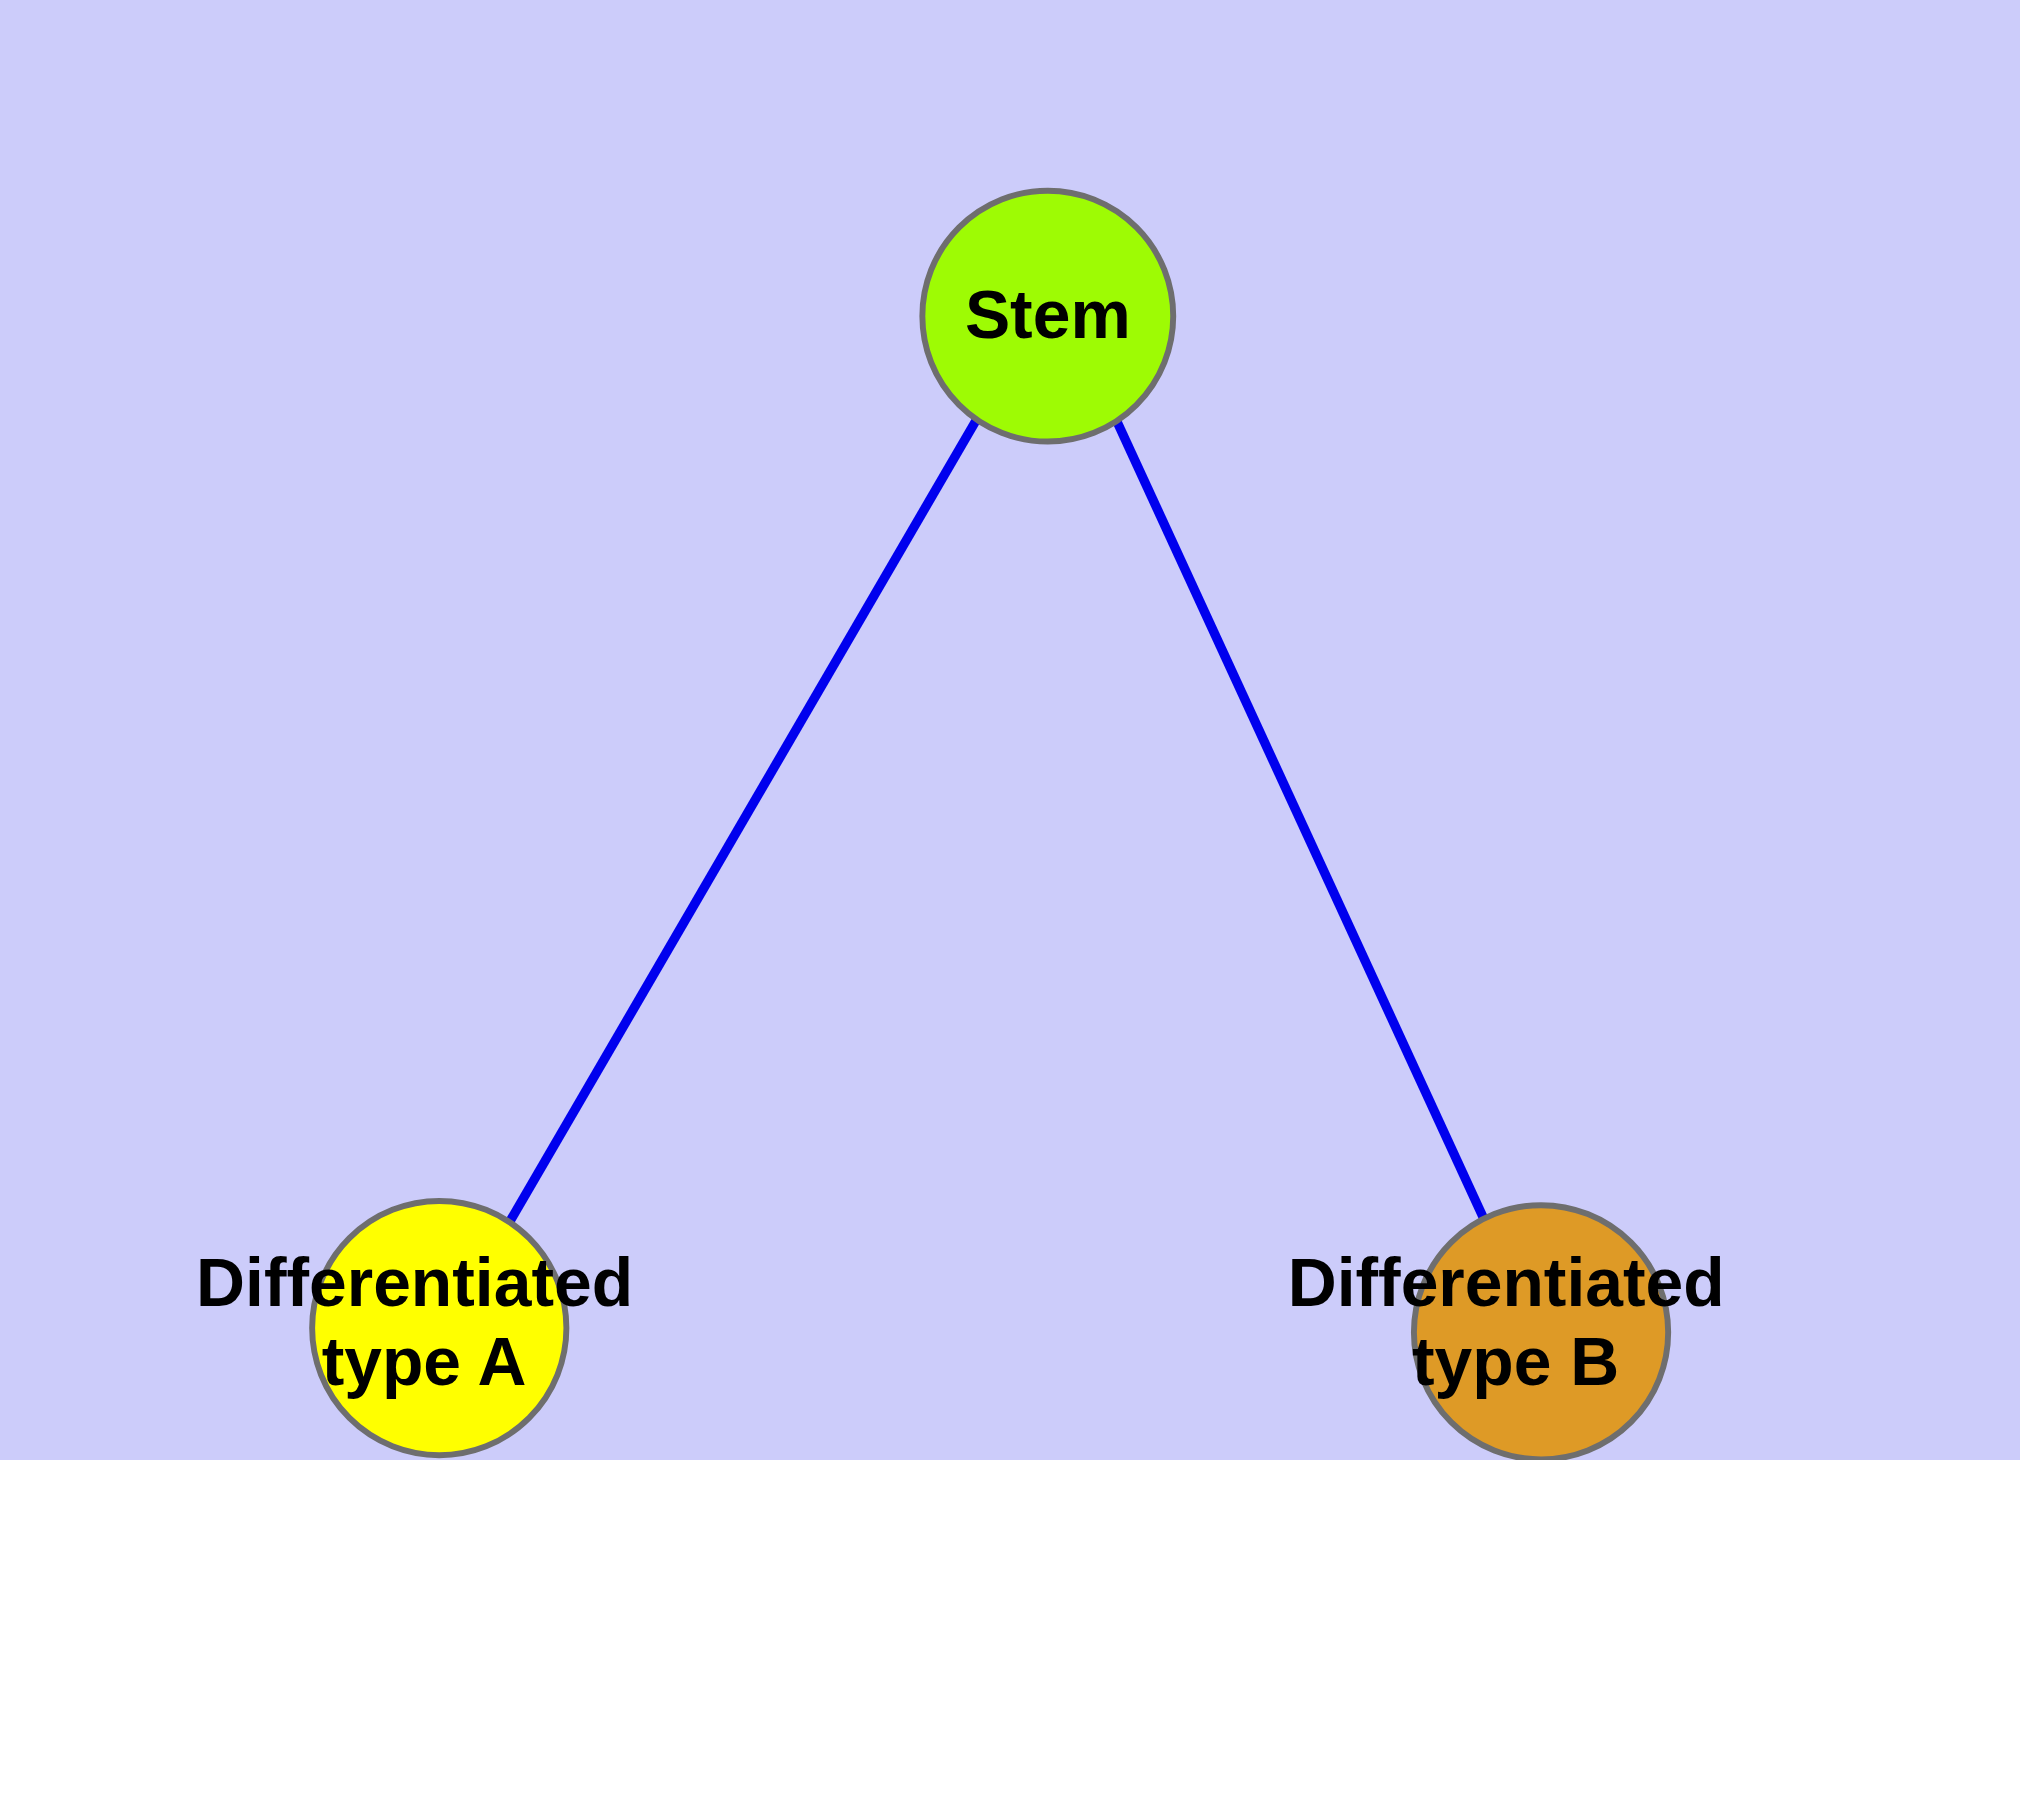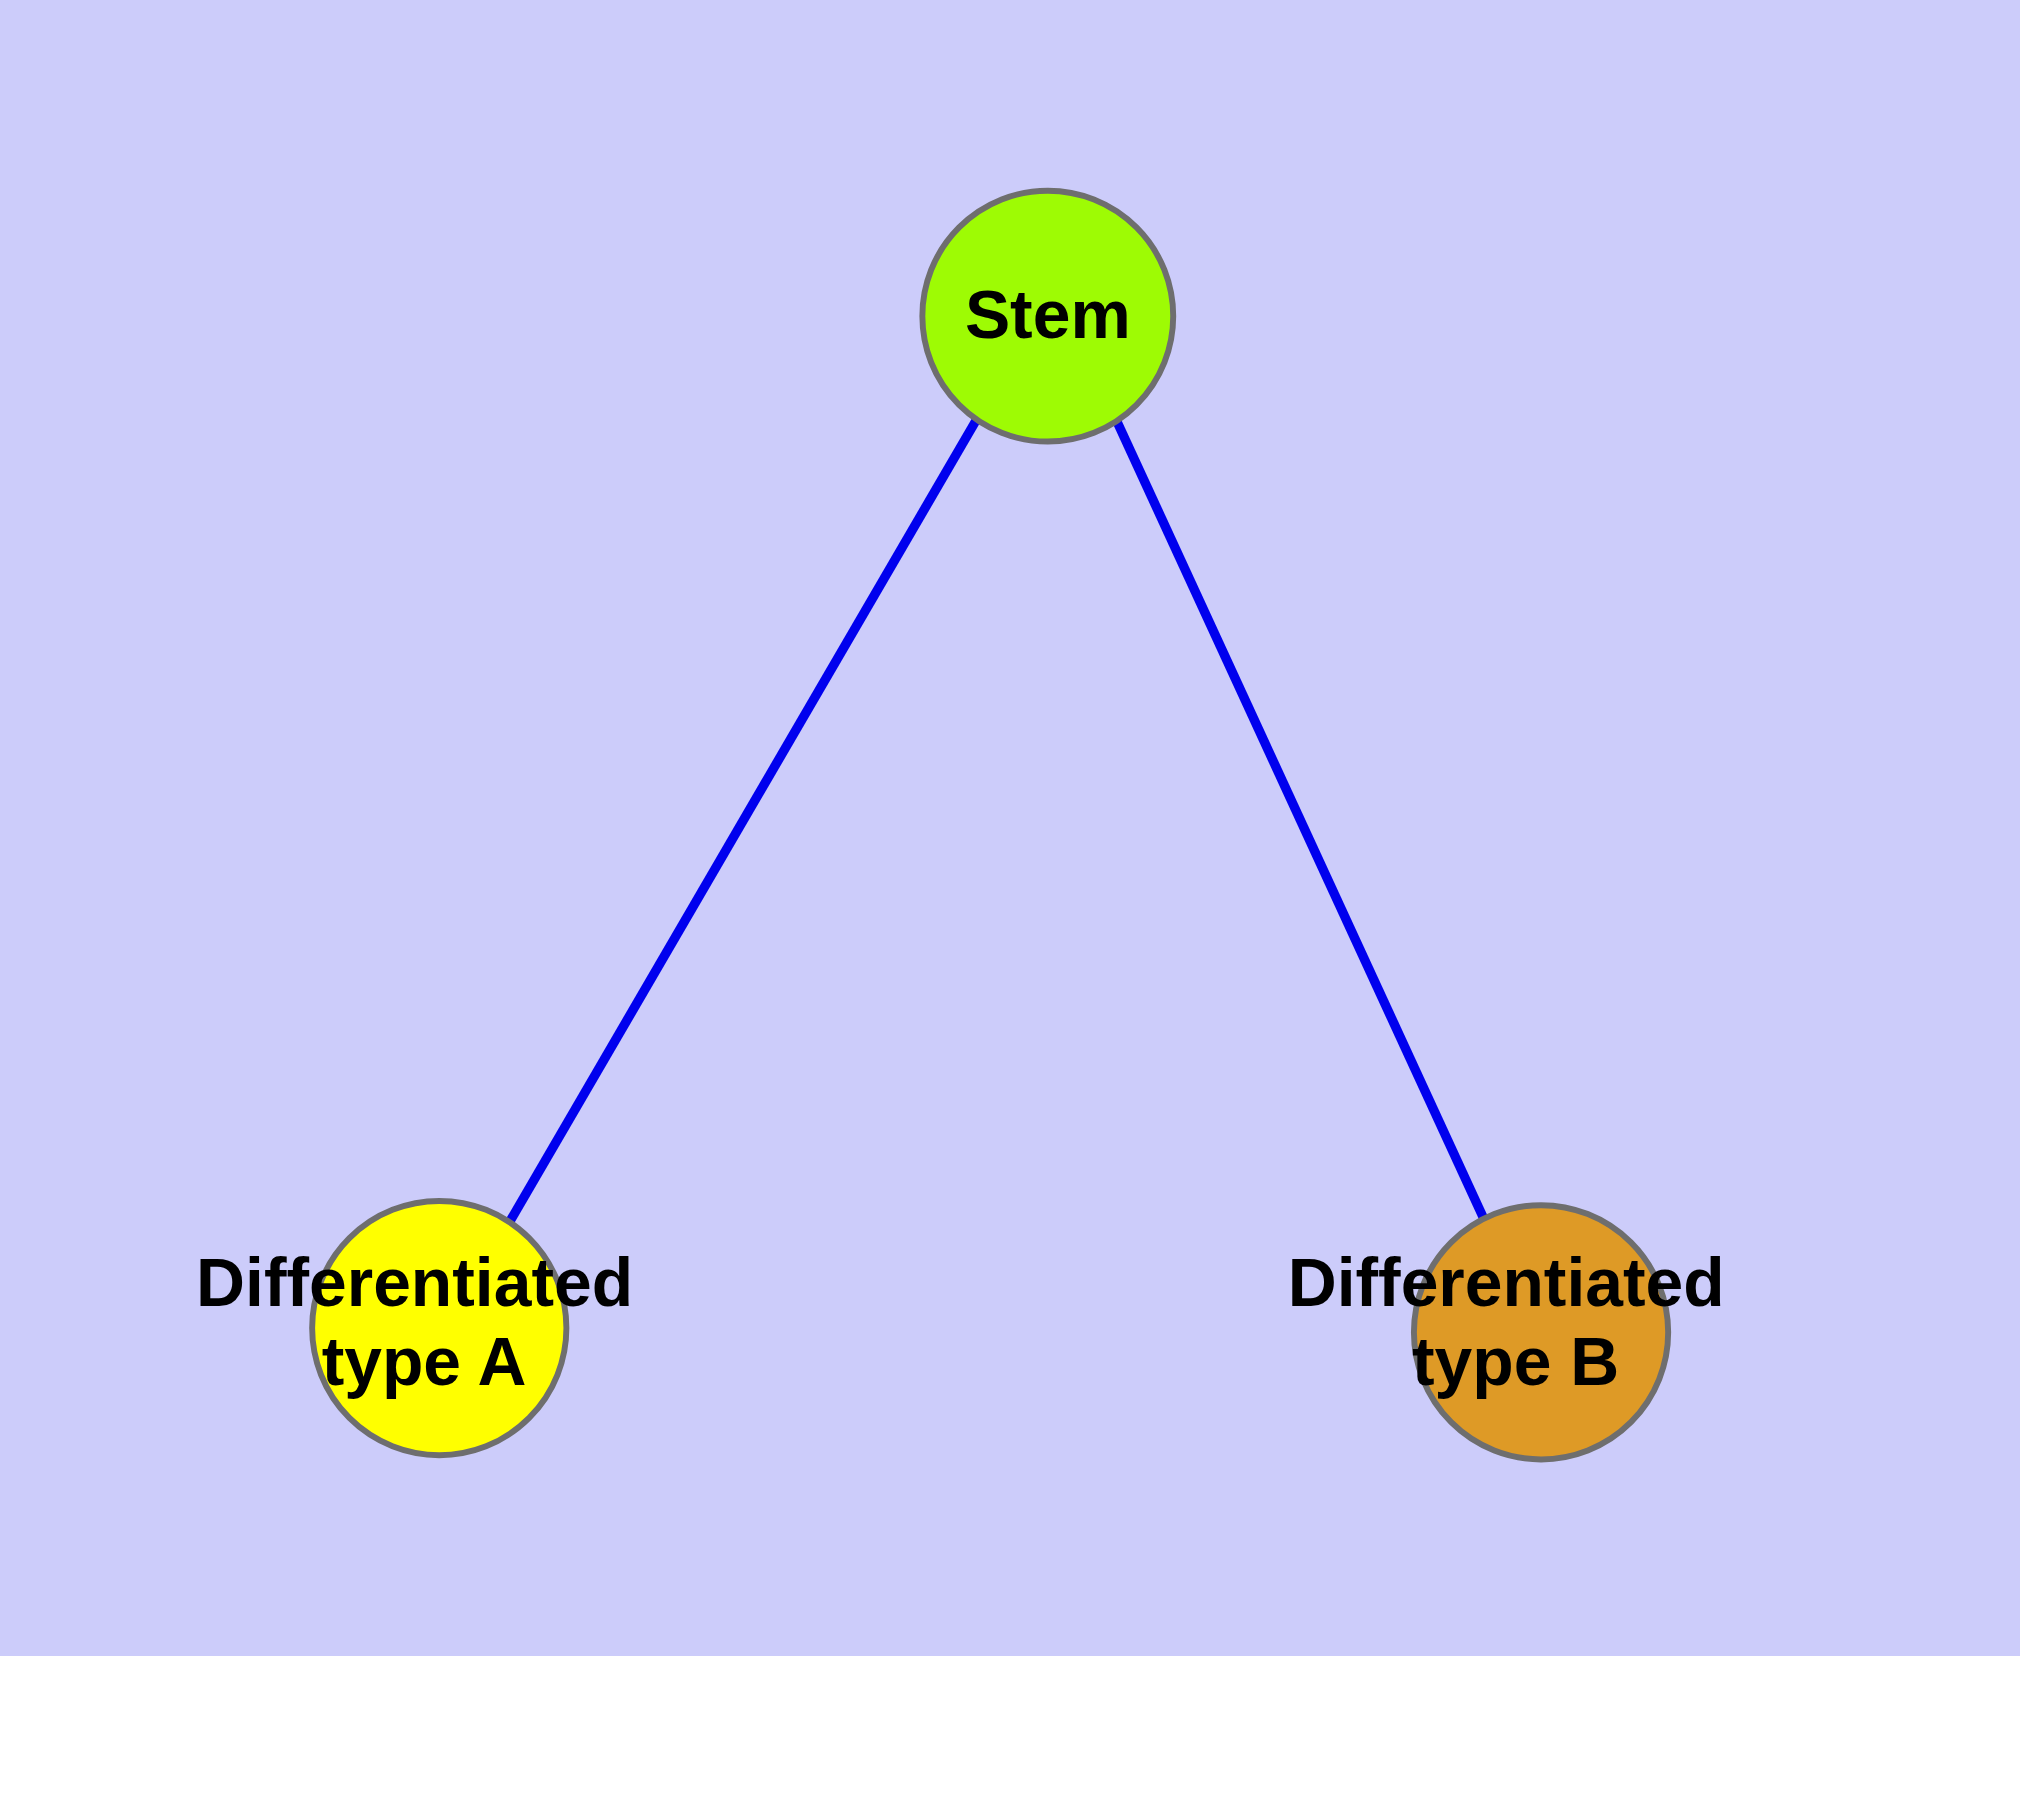--- a/index.html
+++ b/index.html
@@ -42,21 +42,21 @@
   .label-stem {
     font-size: 80px;
   }
   .label-leaf {
     font-size: 80px;
   }
 </style>
 </head>
 <body>
 
-<div id="canvas" style="width: 2021px; height: 1656px; background: rgb(204, 204, 250); text-align: right;">
+<div id="canvas" style="width: 2021px; height: 1460px; background: rgb(204, 204, 250); text-align: right;">
   <svg id="graph-svg" viewBox="0 0 2384 2138" xmlns="http://www.w3.org/2000/svg">
 
     <g>
       <line class="edge-line" x1="1152" y1="495" x2="602" y2="1440" stroke="#0000ee"></line>
       <line class="edge-line" x1="1317" y1="496" x2="1750" y2="1437" stroke="#0000ee"></line>
     </g>
 
     <g>
       <circle class="node-circle" cx="518" cy="1567" r="150" fill="#ffff00" stroke="#6e6e6e"></circle>
       <circle class="node-circle" cx="1818" cy="1572" r="150" fill="#de9a26" stroke="#6e6e6e"></circle>

